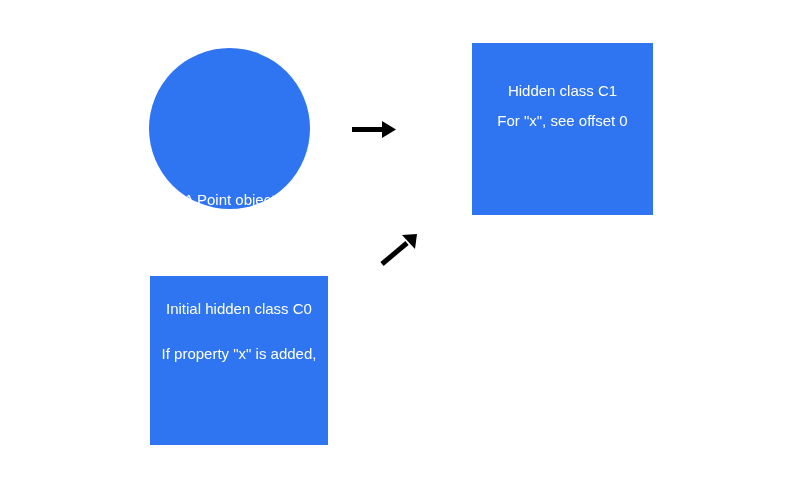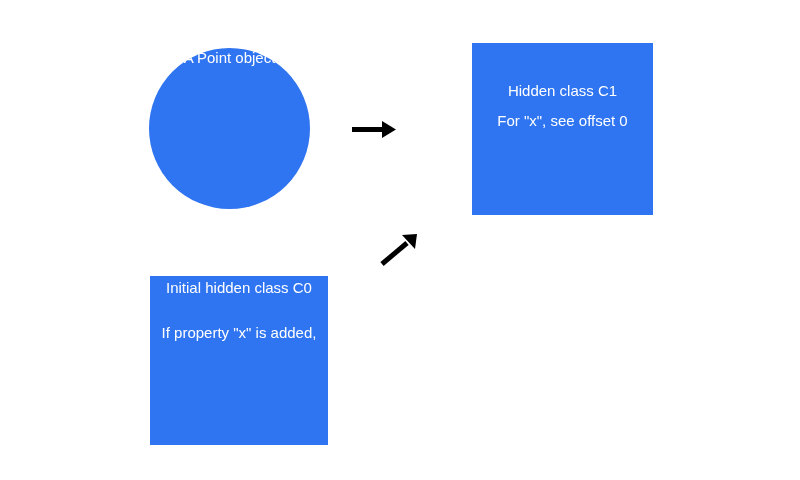--- a/index.html
+++ b/index.html
@@ -30,21 +30,21 @@
     white-space: nowrap;
   }
 
   #point-object-node {
     left: 149px;
     top: 48px;
     width: 161px;
     height: 161px;
     border-radius: 50%;
     background: #2F74F0;
-    justify-content: flex-start;
+    justify-content: flex-end;
   }
   #point-object-node .node-line {
     font-size: 15px;
     line-height: 19px;
   }
 
   #hidden-class-c1-node {
     left: 472px;
     top: 43px;
     width: 181px;
@@ -61,20 +61,21 @@
     margin-top: 11px;
   }
 
   #hidden-class-c0-node {
     left: 150px;
     top: 276px;
     width: 178px;
     height: 169px;
     background: #2F74F0;
     justify-content: flex-start;
+    padding-top: 21px;
   }
   #hidden-class-c0-node .node-line {
     font-size: 15px;
     line-height: 23px;
   }
   #hidden-class-c0-node .node-line.spaced {
     margin-top: 22px;
   }
 
   

